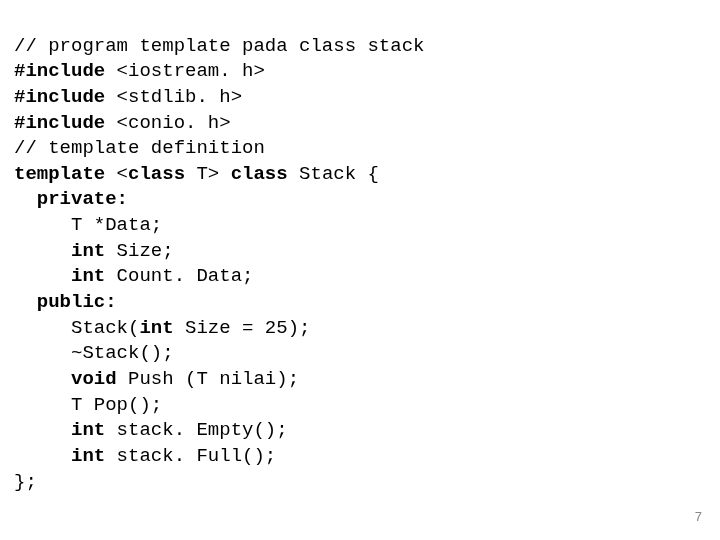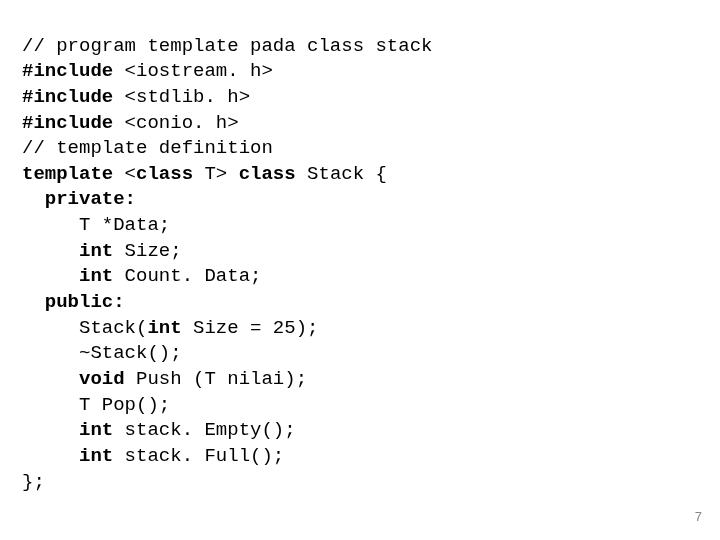--- a/index.html
+++ b/index.html
@@ -9,21 +9,21 @@
     height: 540px;
     background: #ffffff;
     font-family: "Courier New", Courier, monospace;
     font-size: 19px;
     line-height: 1.35;
     color: #000000;
     position: relative;
   }
   .code {
     white-space: pre;
-    padding: 8px 14px 0 22px;
+    padding: 8px 14px 0 14px;
   }
   .kw { font-weight: bold; }
   .page-num {
     position: absolute;
     right: 18px;
     bottom: 14px;
     font-family: Arial, Helvetica, sans-serif;
     font-size: 13px;
     color: #888888;
   }

